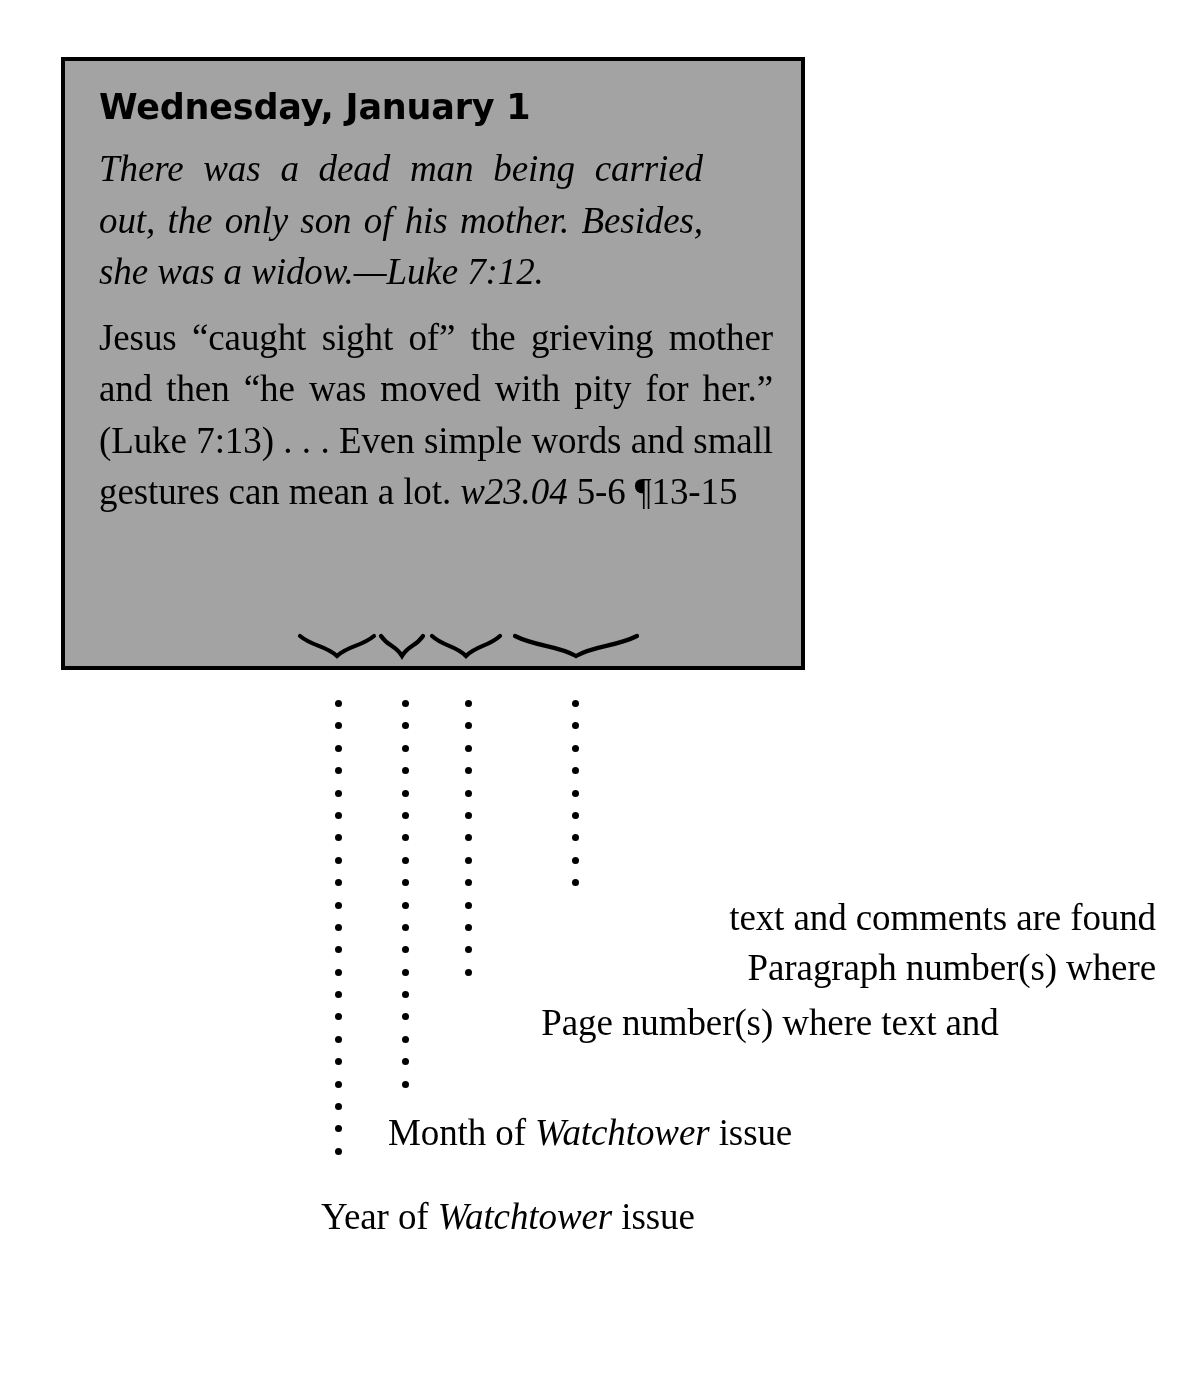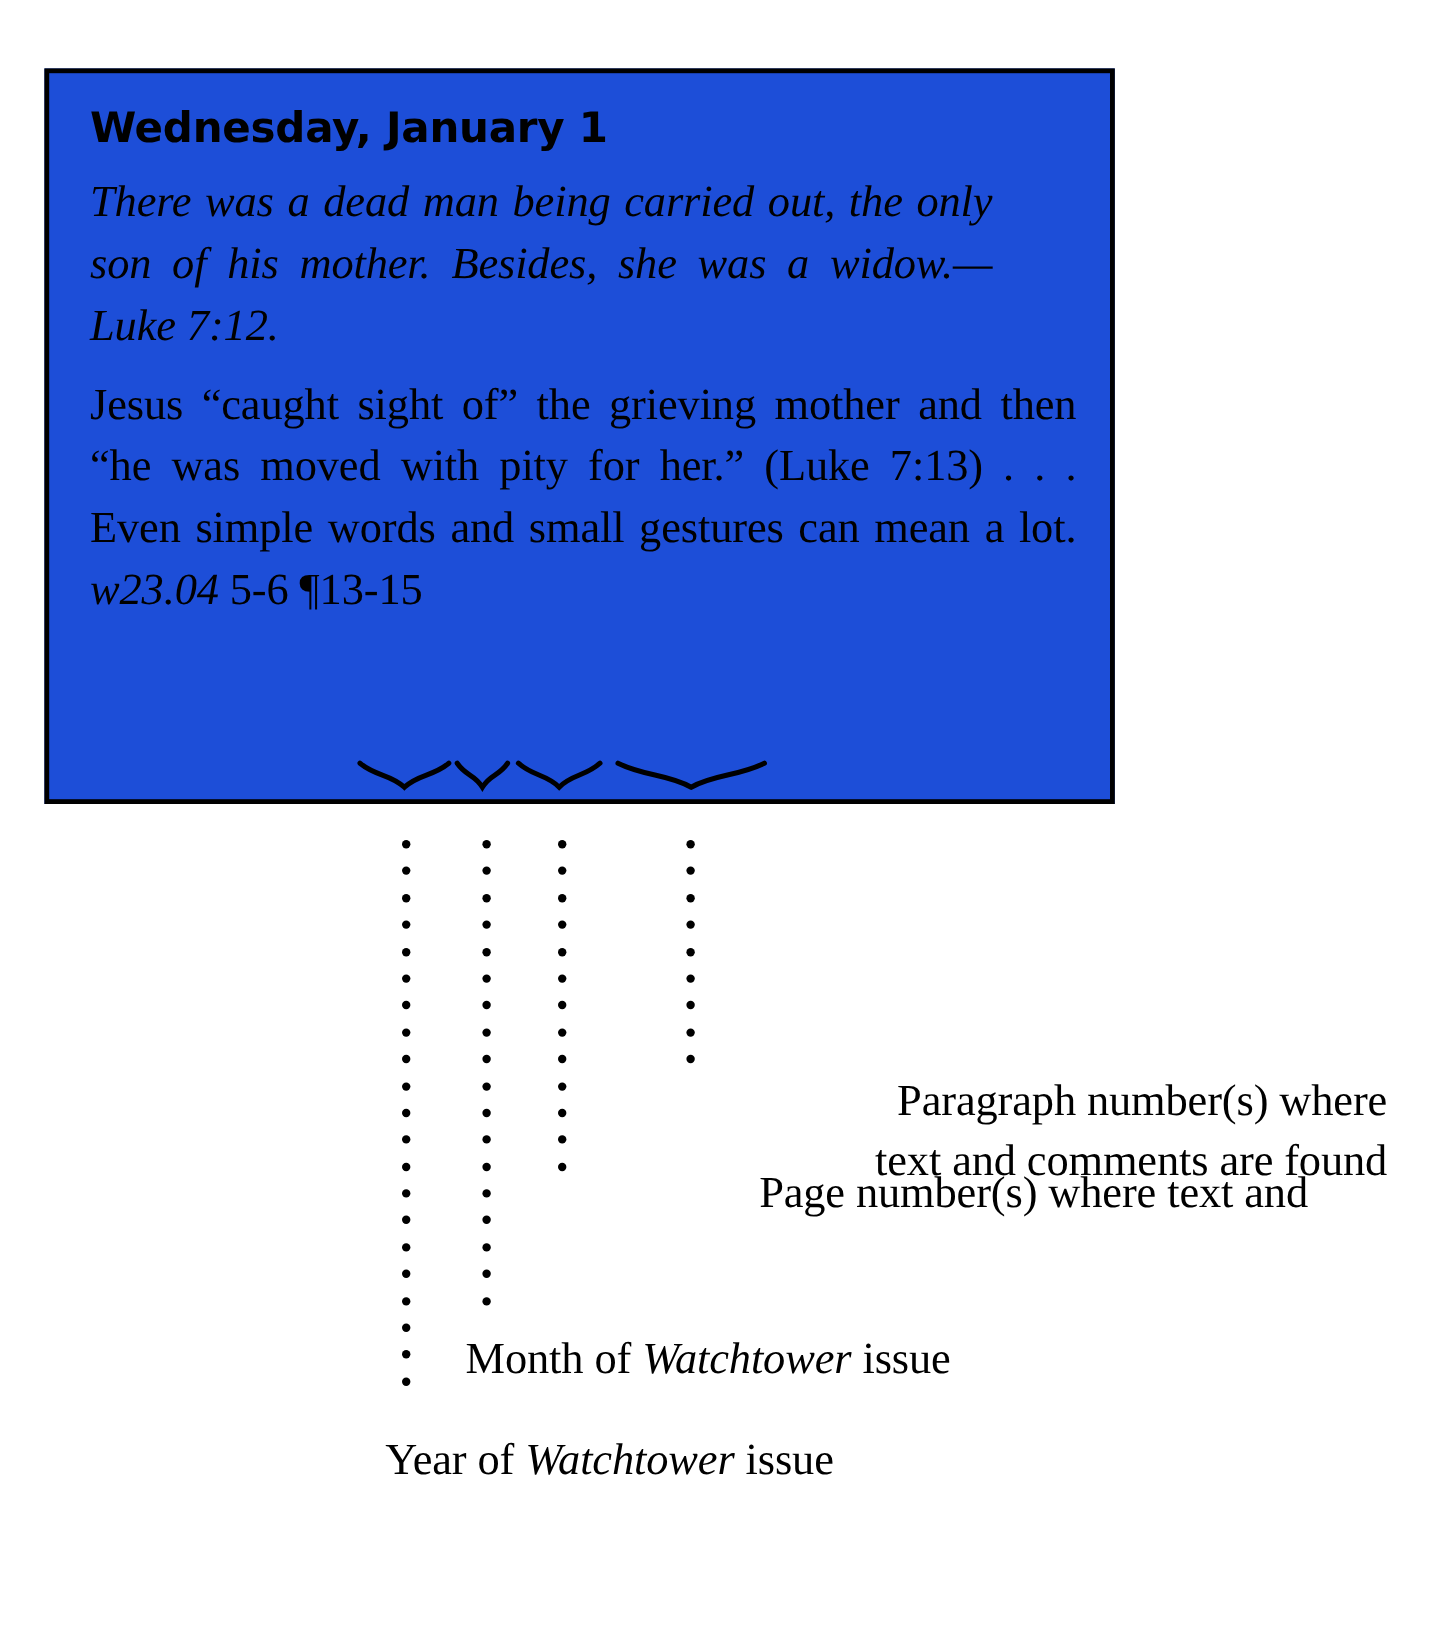--- a/index.html
+++ b/index.html
@@ -13,27 +13,27 @@
     position: relative;
     overflow: hidden;
     font-family: "Liberation Serif", "DejaVu Serif", serif;
     color: #000000;
     -webkit-font-smoothing: antialiased;
   }
 
   
   #daily-text-box {
     position: absolute;
-    left: 37px;
+    left: 61px;
     top: 57px;
-    width: 892px;
+    width: 744px;
     height: 613px;
     border: 4px solid #000000;
     box-sizing: border-box;
-    background: #1d4ed8;
+    background: #a3a3a3;
   }
   #daily-text-inner {
     position: absolute;
     left: 34px;
     top: 24px;
     right: 28px;
   }
 
   #date-heading {
     font-family: "DejaVu Sans", "Liberation Sans", sans-serif;
@@ -102,23 +102,23 @@
   }
   #legend-paragraph {
     left: 520px;
     top: 893px;
     width: 636px;
     text-align: right;
     white-space: normal;
   }
   #legend-page {
     left: 450px;
-    top: 970px;
+    top: 998px;
     width: 640px;
-    text-align: right;
+    text-align: center;
     white-space: normal;
   }
   #legend-month {
     left: 388px;
     top: 1108px;
   }
   #legend-year {
     left: 321px;
     top: 1192px;
   }
@@ -214,22 +214,22 @@
       <i></i>
       <i></i>
       <i></i>
       <i></i>
       <i></i>
       <i></i>
     </div>
   </div>
 
 <div class="legend-label" id="legend-paragraph">
+  <span style="display: block;">text and comments are found</span>
   <span style="display: block;">Paragraph number(s) where</span>
-  <span style="display: block;">text and comments are found</span>
 </div>
 
 <div class="legend-label" id="legend-page">
   <span style="display: block;">Page number(s) where text and</span>
 </div>
 
 <div class="legend-label" id="legend-month"><span>Month of </span><em>Watchtower</em><span> issue</span></div>
 
 <div class="legend-label" id="legend-year"><span>Year of </span><em>Watchtower</em><span> issue</span></div>
 

